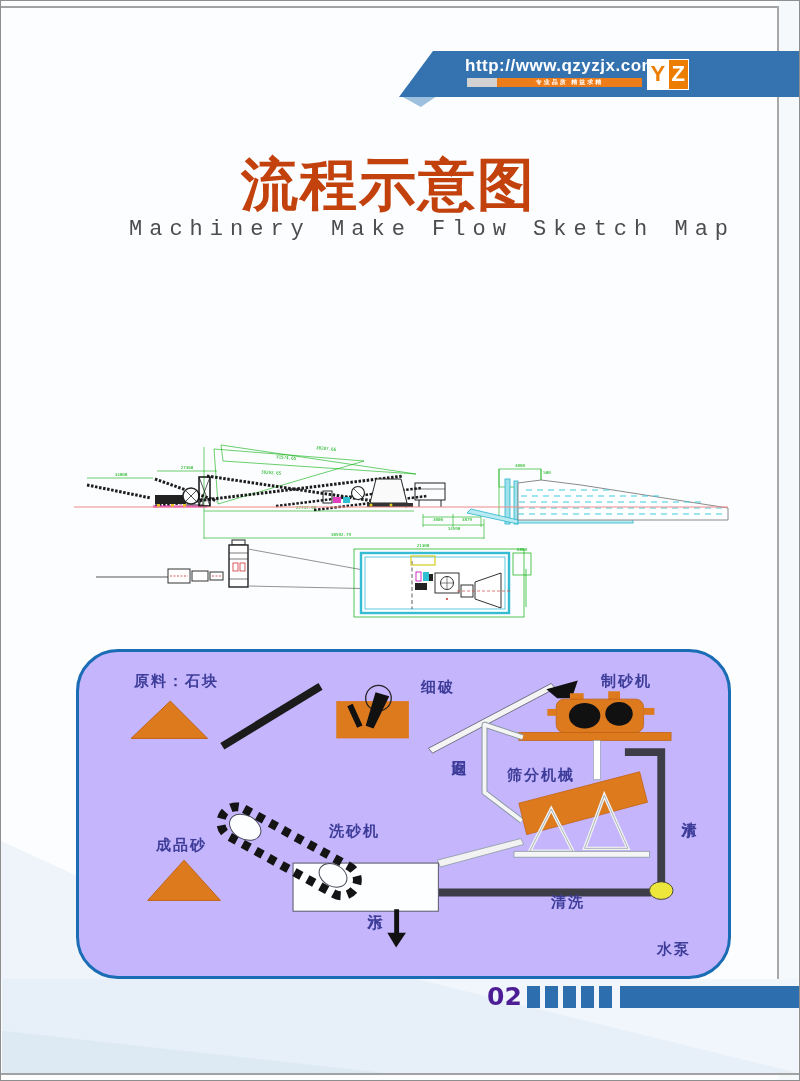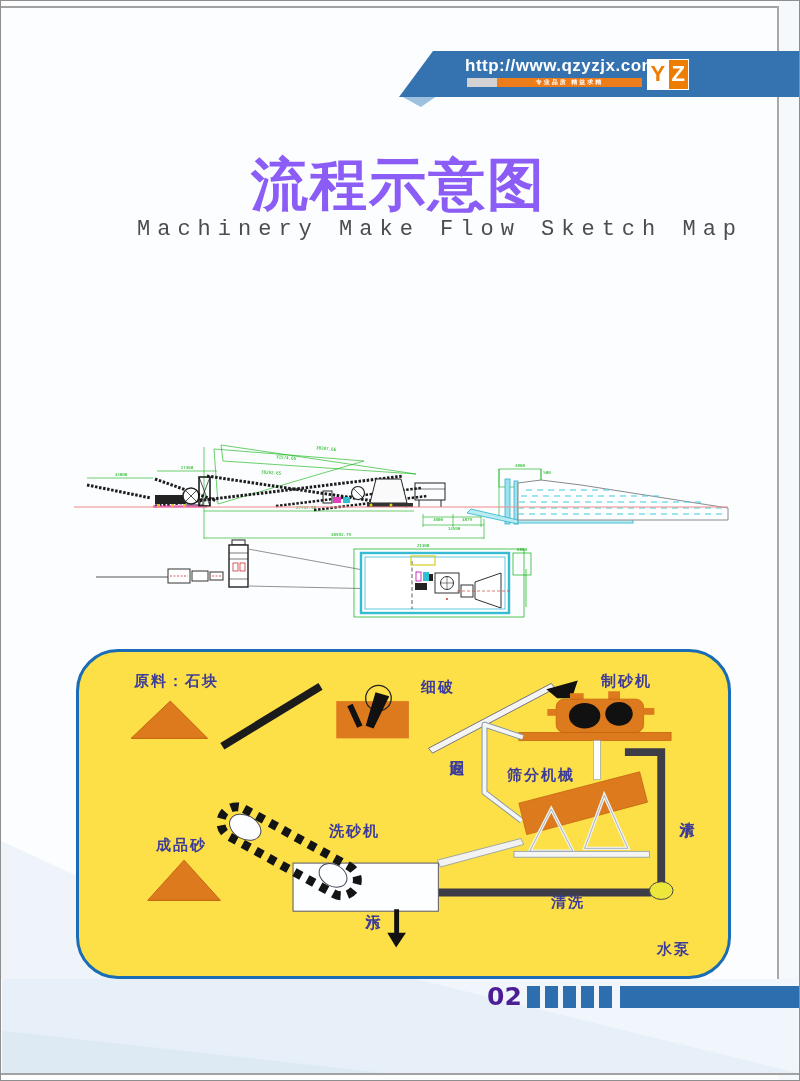--- a/index.html
+++ b/index.html
@@ -19,30 +19,30 @@
   .slogan-orange{width:145px;height:9px;background:#ed7d1b;color:#fff;font-size:6px;line-height:9px;
                  text-align:center;letter-spacing:2px;font-weight:bold;}
   .logo{position:absolute;left:248px;top:8px;width:40px;height:29px;background:#fff;padding:1px;display:flex;gap:1px;}
   .logo-y{flex:1;background:#fff;color:#ed7d00;font-weight:bold;font-size:22px;line-height:27px;text-align:center;}
   .logo-z{flex:1;background:#ed7d00;color:#fff;font-weight:bold;font-size:22px;line-height:27px;text-align:center;}
   
   .watermark{position:absolute;left:498px;top:112px;font-size:182px;line-height:1;font-style:italic;
              color:#d7d9db;letter-spacing:-12px;z-index:1;}
   .title-cn-blue{position:absolute;left:78px;top:156px;font-size:45px;font-weight:bold;color:#2968ae;
                  letter-spacing:1px;z-index:2;}
-  .title-cn-red{position:absolute;left:250px;top:146px;font-size:57px;font-weight:bold;color:#8b5cf6;
+  .title-cn-red{position:absolute;left:240px;top:146px;font-size:57px;font-weight:bold;color:#c2410c;
                 letter-spacing:2px;z-index:2;}
-  .title-en{position:absolute;left:136px;top:216px;font-size:22px;color:#4d4d4d;z-index:2;
+  .title-en{position:absolute;left:128px;top:216px;font-size:22px;color:#4d4d4d;z-index:2;
             font-family:"Liberation Mono",monospace;letter-spacing:7px;white-space:nowrap;}
   
   .cad{position:absolute;left:70px;top:418px;width:660px;height:215px;z-index:2;}
   svg text{font-family:"DejaVu Sans Mono",monospace;}
   
-  .flow-box{position:absolute;left:75px;top:648px;width:655px;height:330px;background:#fde047;
-            border:3px solid #1a6cb5;border-radius:42px;box-sizing:border-box;z-index:3;overflow:hidden;}
+  .flow-box{position:absolute;left:75px;top:648px;width:655px;height:330px;background:#c4b5fd;
+            border:3px solid #1a6cb5;border-radius:42px;box-sizing:border-box;z-index:3;overflow:hidden;font-family:Liberation Mono, monospace;}
   .flow-svg{position:absolute;left:0;top:0;}
   .flabel{position:absolute;color:#3d3c98;font-weight:bold;font-size:15px;letter-spacing:2px;white-space:nowrap;}
   .flabel.vert{writing-mode:vertical-rl;text-orientation:upright;letter-spacing:1px;}
   
   .footer-bg{position:absolute;left:1px;right:1px;top:978px;height:94px;background:#e7f0f8;overflow:hidden;}
   .footer-wedge1{position:absolute;left:0;top:0;width:100%;height:100%;background:#f0f6fb;
                  clip-path:polygon(52% 0,100% 0,100% 100%);}
   .footer-wedge2{position:absolute;left:0;top:0;width:100%;height:100%;background:#dde9f3;
                  clip-path:polygon(0 55%,48% 100%,0 100%);}
   .main-wedge{position:absolute;left:0;top:840px;width:300px;height:138px;background:#eef4fa;

